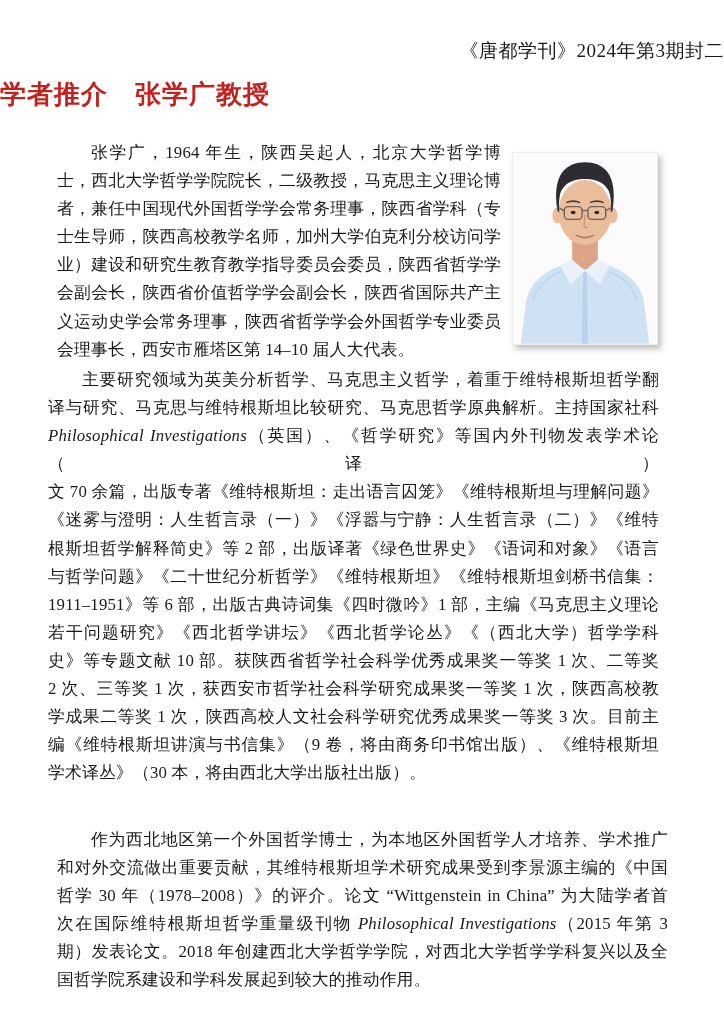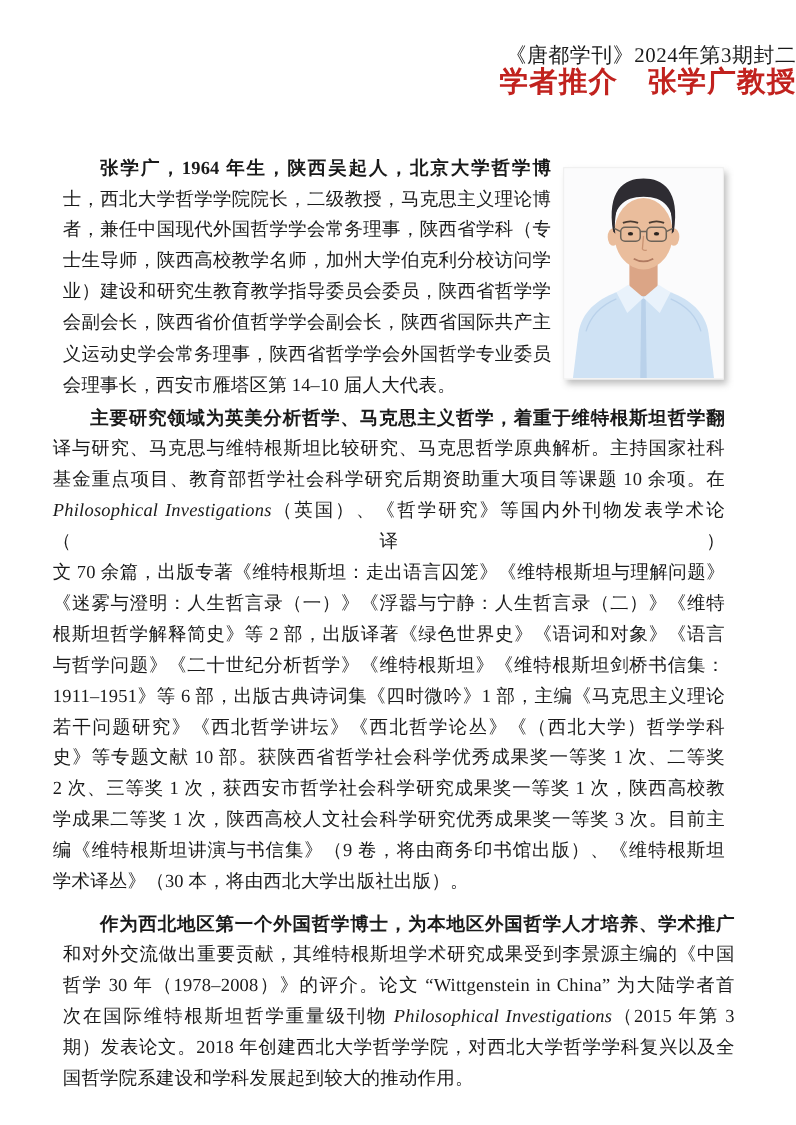--- a/index.html
+++ b/index.html
@@ -11,38 +11,38 @@
     font-family: "Liberation Serif", "DejaVu Serif", serif;
     color: #1a1a1a;
   }
   .journal-line {
     position: absolute; top: 38px; left: 0; right: 0;
     text-align: right;
     font-size: 19px; line-height: 26px;
     letter-spacing: 0.5px;
   }
   .page-title {
-    position: absolute; top: 58px; left: 0; right: 0;
-    text-align: right;
+    position: absolute; top: 78px; left: 0; right: 0;
+    text-align: left;
     font-size: 26px; line-height: 33px;
     font-weight: bold;
     letter-spacing: 1px;
   }
   .para {
     position: absolute;
     font-size: 16.8px;
     line-height: 28.1px;
     letter-spacing: 0.2px;
   }
   .para .line {
     text-align: justify;
     text-align-last: justify;
     -moz-text-align-last: justify;
   }
-  .para .line.first { text-indent: 34px; font-weight: bold; }
+  .para .line.first { text-indent: 34px; }
   .para .line.last  { text-align-last: left; -moz-text-align-last: left; }
   .it { font-style: italic; }
   .para-1 { left: 57px; top: 139px; width: 444px; }
   .para-2 { left: 48px; top: 366px; width: 611px; }
   .para-3 { left: 57px; top: 788px; width: 611px; margin-top: 38px; }
   .photo {
     position: absolute;
     left: 512px; top: 152px;
     width: 146px; height: 193px;
     background: #fdfdfd;
@@ -108,21 +108,20 @@
     <div class="line"><span>士生导师，陕西高校教学名师，加州大学伯克利分校访问学</span></div>
     <div class="line"><span>业）建设和研究生教育教学指导委员会委员，陕西省哲学学</span></div>
     <div class="line"><span>会副会长，陕西省价值哲学学会副会长，陕西省国际共产主</span></div>
     <div class="line"><span>义运动史学会常务理事，陕西省哲学学会外国哲学专业委员</span></div>
     <div class="line last"><span>会理事长，西安市雁塔区第 14–10 届人大代表。</span></div>
   </div>
 
 <div class="para para-2">
     <div class="line first"><span>主要研究领域为英美分析哲学、马克思主义哲学，着重于维特根斯坦哲学翻</span></div>
     <div class="line"><span>译与研究、马克思与维特根斯坦比较研究、马克思哲学原典解析。主持国家社科</span></div>
-    <div class="line"><span>基金重点项目、教育部哲学社会科学研究后期资助重大项目等课题 10 余项。在</span></div>
     <div class="line"><span class="it">Philosophical Investigations</span><span>（英国）、《哲学研究》等国内外刊物发表学术论（译）</span></div>
     <div class="line"><span>文 70 余篇，出版专著《维特根斯坦：走出语言囚笼》《维特根斯坦与理解问题》</span></div>
     <div class="line"><span>《迷雾与澄明：人生哲言录（一）》《浮嚣与宁静：人生哲言录（二）》《维特</span></div>
     <div class="line"><span>根斯坦哲学解释简史》等 2 部，出版译著《绿色世界史》《语词和对象》《语言</span></div>
     <div class="line"><span>与哲学问题》《二十世纪分析哲学》《维特根斯坦》《维特根斯坦剑桥书信集：</span></div>
     <div class="line"><span>1911–1951》等 6 部，出版古典诗词集《四时微吟》1 部，主编《马克思主义理论</span></div>
     <div class="line"><span>若干问题研究》《西北哲学讲坛》《西北哲学论丛》《（西北大学）哲学学科</span></div>
     <div class="line"><span>史》等专题文献 10 部。获陕西省哲学社会科学优秀成果奖一等奖 1 次、二等奖</span></div>
     <div class="line"><span>2 次、三等奖 1 次，获西安市哲学社会科学研究成果奖一等奖 1 次，陕西高校教</span></div>
     <div class="line"><span>学成果二等奖 1 次，陕西高校人文社会科学研究优秀成果奖一等奖 3 次。目前主</span></div>

